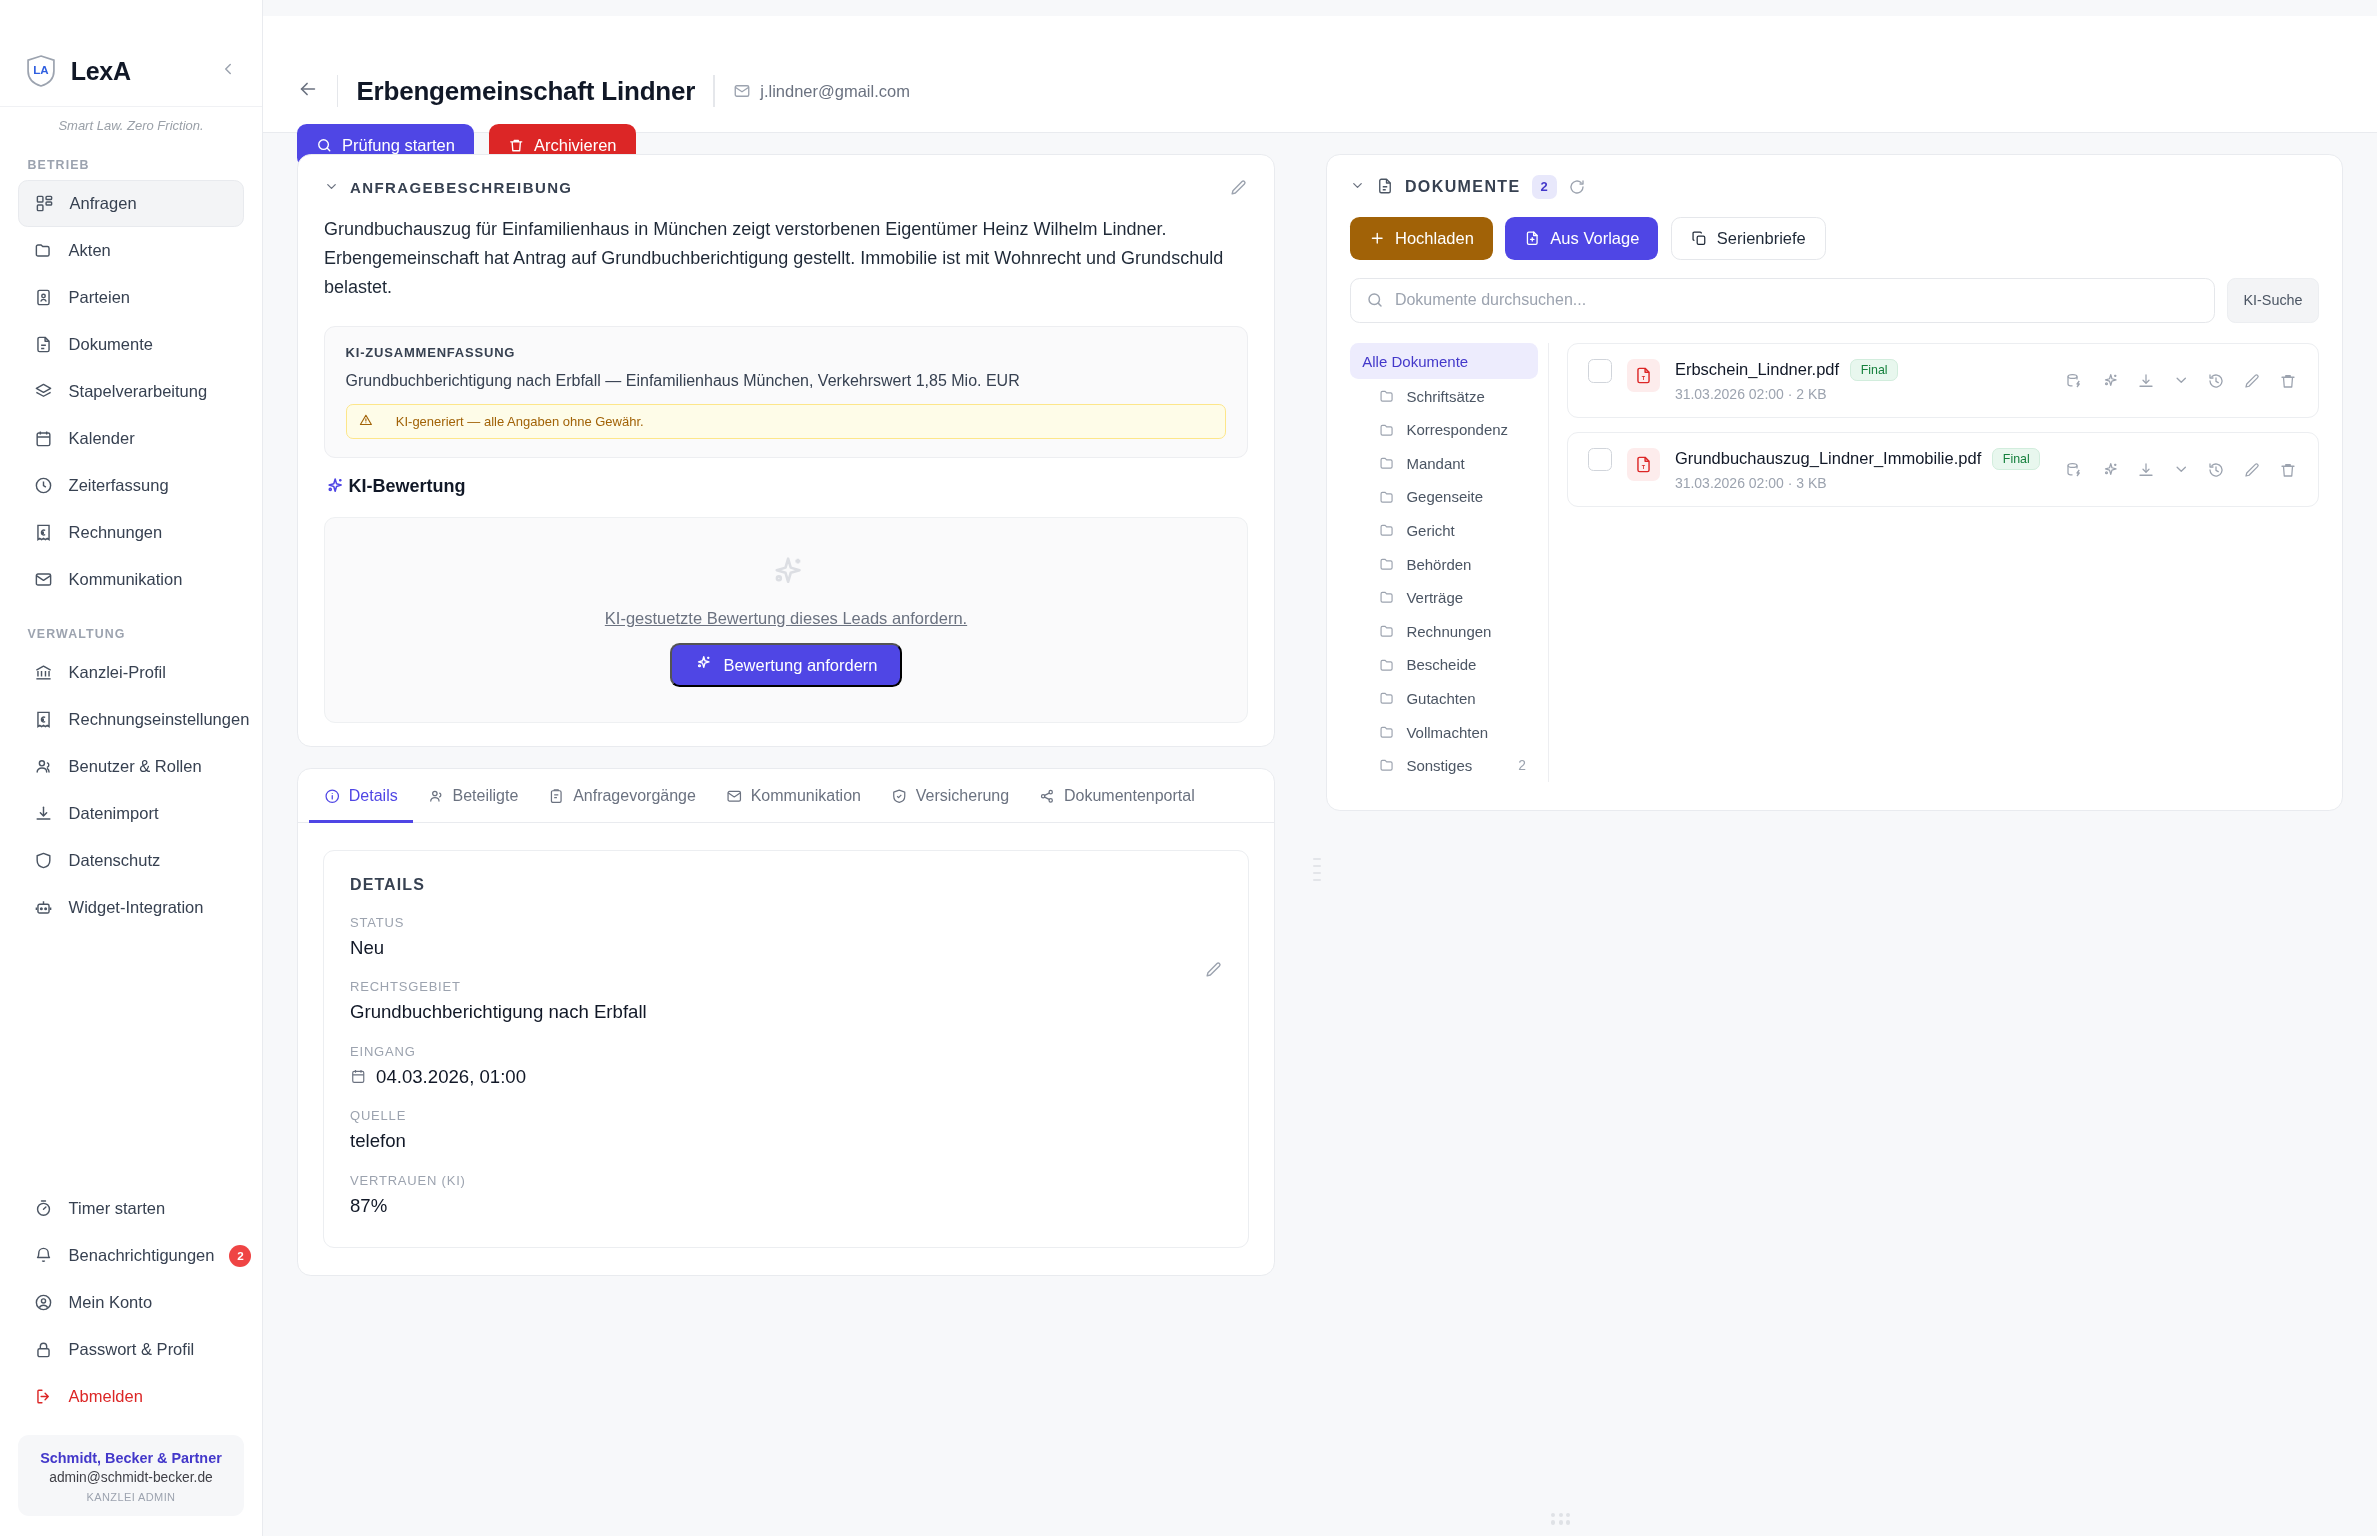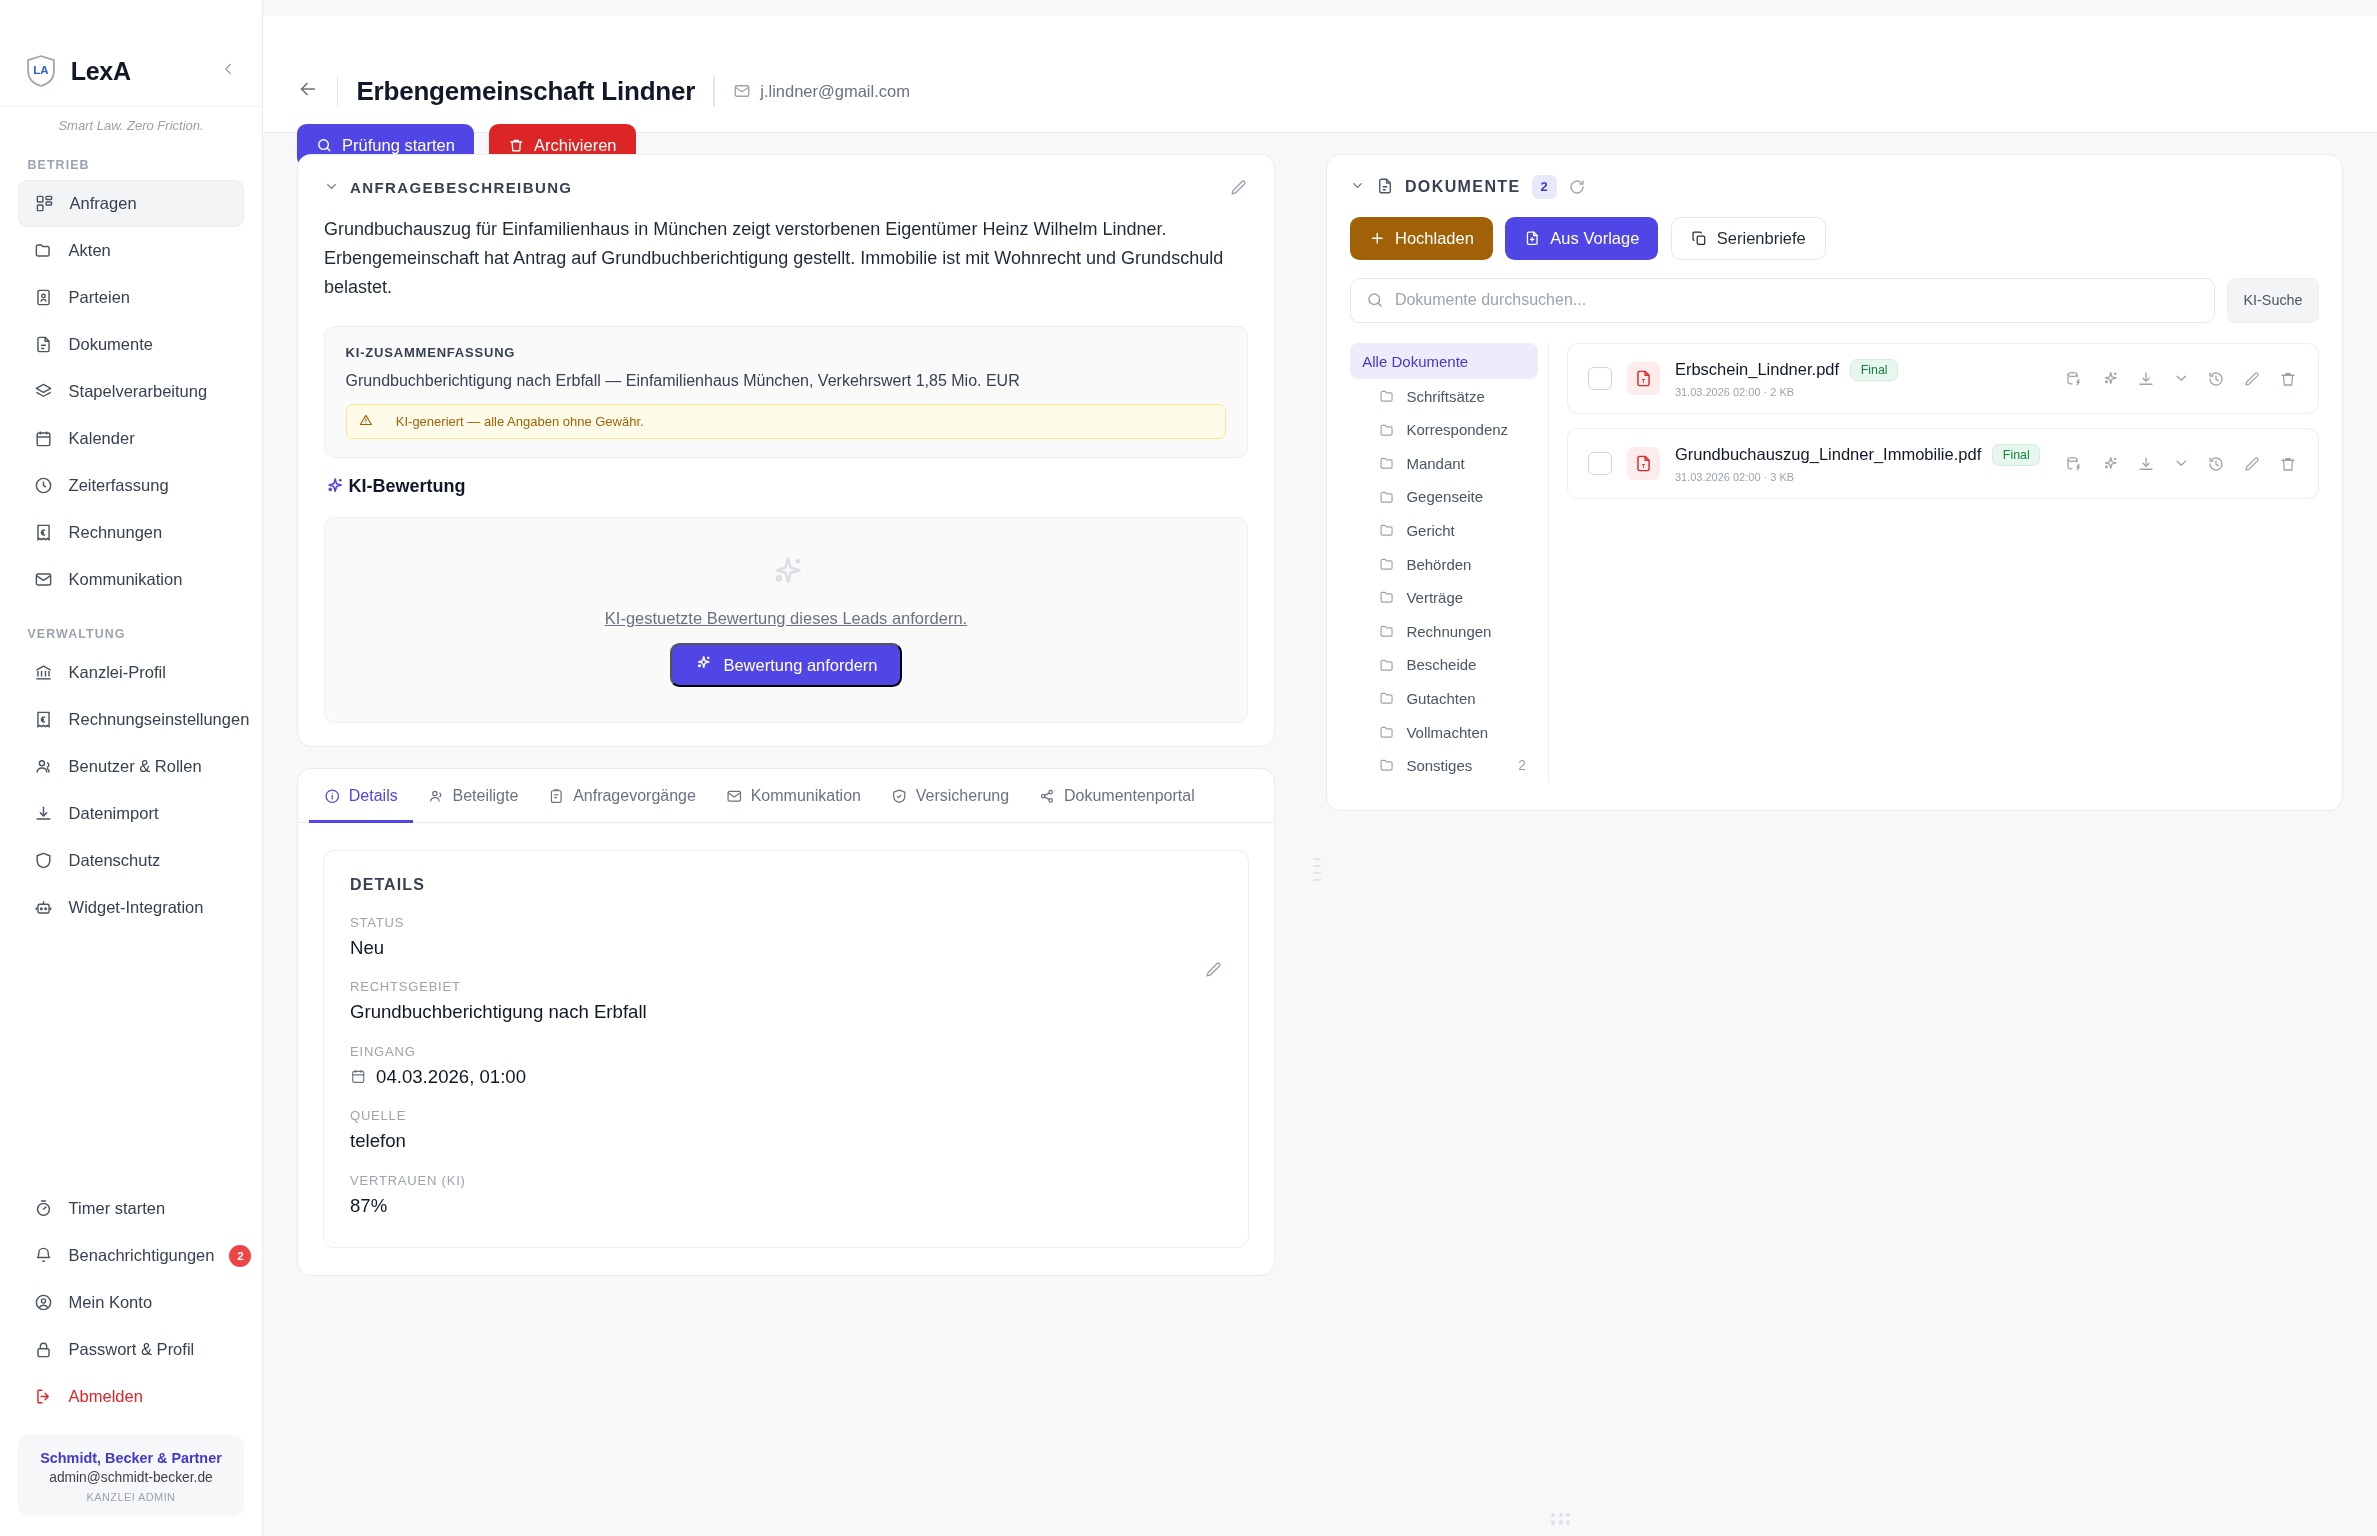--- a/index.html
+++ b/index.html
@@ -188,35 +188,35 @@
   .folder {
     display:flex; align-items:center; gap:11px; padding: 8.3px 12.4px 8.3px 29px;
     font-size: 15px; color:#4b5563; cursor:pointer;
   }
   .folder .ic { color:#9ca3af; display:flex; }
   .folder .cnt { margin-left:auto; font-size:13.8px; color:#9ca3af; }
 
   .doc-list { flex:1 1 auto; display:flex; flex-direction:column; gap: 13.8px; }
   .doc-row {
     border:1.4px solid #eceef1; border-radius:11px; background:#fff;
-    display:flex; align-items:center; gap: 15px; padding: 15px 20.6px;
+    display:flex; gap: 15px; padding: 15px 20.6px;
   }
   .chk { width:23.4px; height:23.4px; border:1.4px solid #d1d5db; border-radius:5.5px; flex:0 0 23.4px; cursor:pointer; background:#fff; }
   .pdf-ic {
     width:33px; height:33px; flex:0 0 33px; border-radius:6.9px; background:#fdecec;
     display:flex; align-items:center; justify-content:center; color:#dc2626;
   }
   .doc-meta { flex:1 1 auto; min-width:0; }
   .doc-name-row { display:flex; align-items:center; gap:11px; }
   .doc-name { font-size:16.5px; color:#111827; white-space:nowrap; }
   .badge-final {
     background:#e8f7ee; color:#15803d; border:1.4px solid #d2eddd; border-radius:6.9px;
     font-size:12.4px; padding: 2.8px 9.6px;
   }
-  .doc-sub { font-size:11px; color:#9ca3af; margin-top:5.5px; }
+  .doc-sub { font-size:14px; color:#9ca3af; margin-top:5.5px; }
   .doc-actions { display:flex; align-items:center; gap: 18px; color:#9ca3af; }
   .doc-actions .ic { display:flex; cursor:pointer; }
 
   .grip-bottom {
     position:absolute; left: 1286px; bottom: 25px; width: 23.4px; height: 16.5px;
     display:grid; grid-template-columns: repeat(3, 4.1px); grid-template-rows: repeat(2, 4.1px);
     gap: 3.4px; align-content:center; justify-content:center;
   }
   .grip-bottom i { width:4.1px; height:4.1px; background:#dfe2e6; border-radius:50%; display:block; }
 </style>

